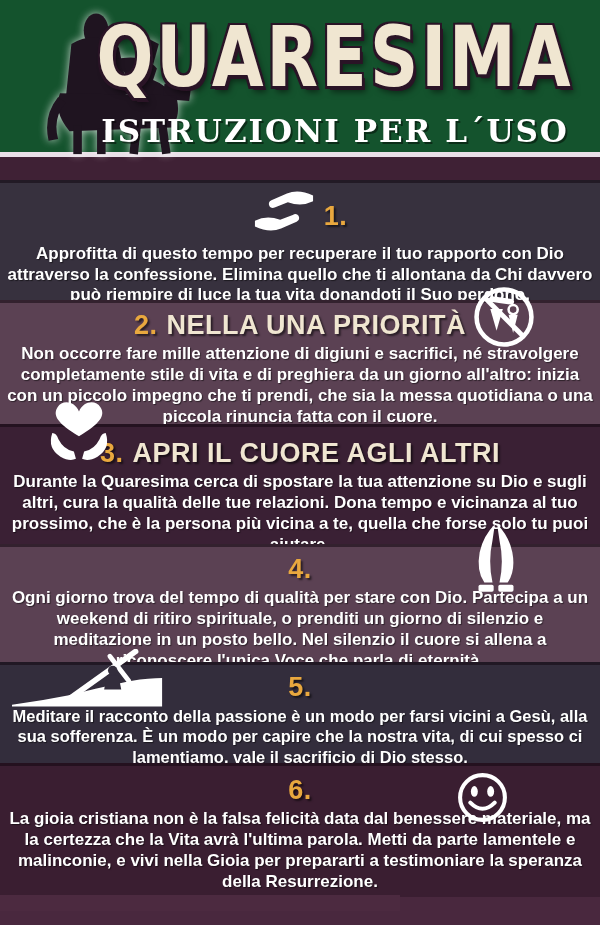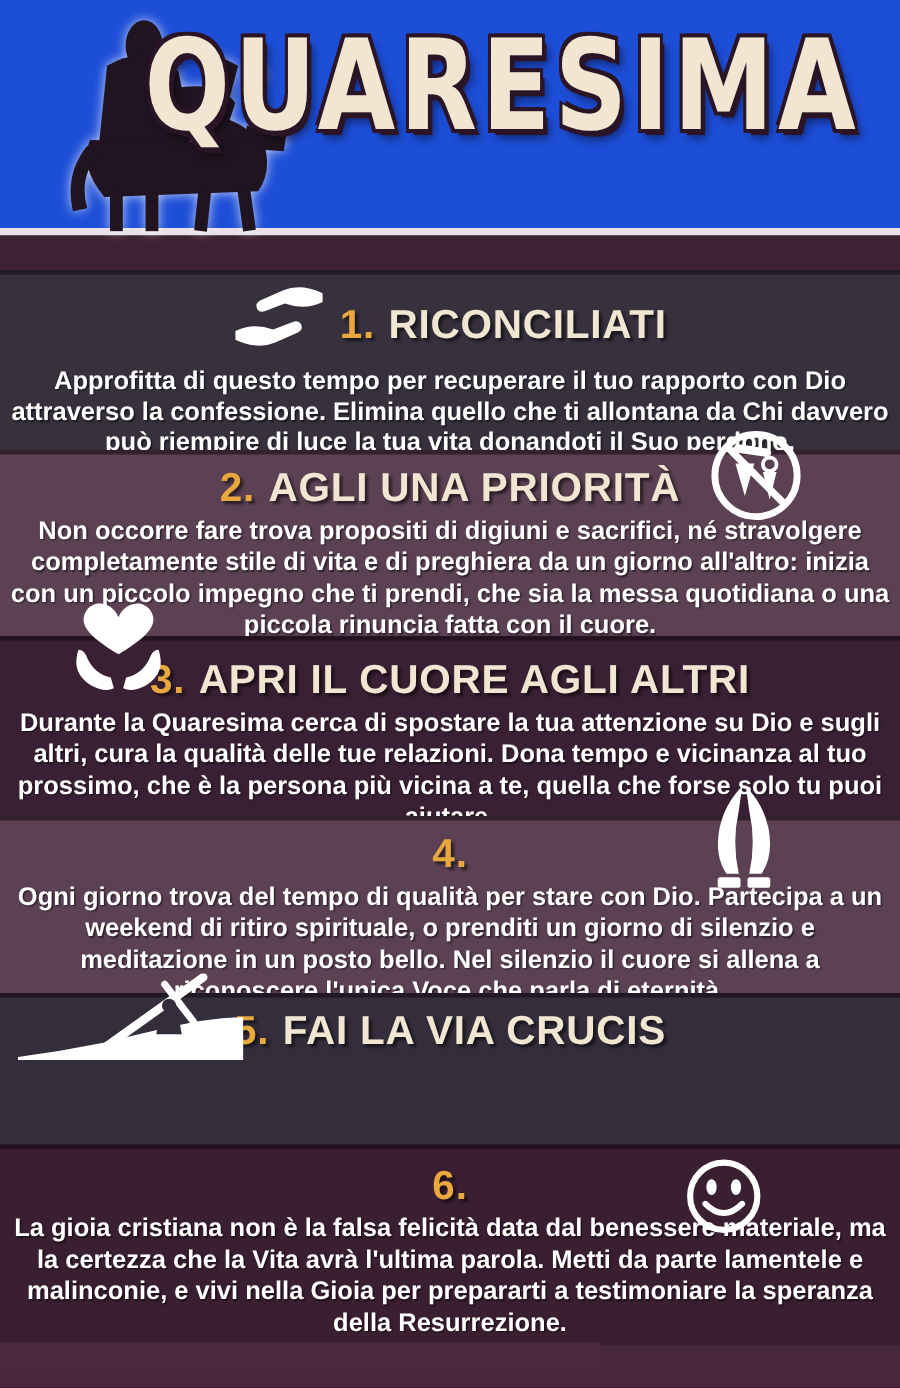--- a/index.html
+++ b/index.html
@@ -3,21 +3,21 @@
 <meta charset="utf-8">
 <style>
   html,body{margin:0;padding:0;background:#241522;}
   .poster{
     position:relative;width:600px;height:925px;overflow:hidden;
     font-family:"Liberation Sans",sans-serif;
     background:#3a1e31;
   }
   
   .header{
-    position:relative;width:600px;height:152px;background:#1d4ed8;
+    position:relative;width:600px;height:152px;background:#14532d;
     box-sizing:border-box;
   }
   .silhouette{
     position:absolute;left:-8px;top:4px;width:250px;height:152px;
     filter:drop-shadow(0 0 4px rgba(255,255,255,.75));
   }
   .head-text{position:absolute;left:70px;top:2px;width:530px;text-align:center;}
   .main-title{
     margin:0;font-family:"DejaVu Sans",sans-serif;font-weight:bold;
     font-size:67px;line-height:1.0;letter-spacing:3px;color:#f0e6d1;
@@ -86,55 +86,55 @@
         <path d="M60,94 L182,96 Q188,116 178,130 L70,134 Q52,112 60,94 Z"></path>
         <rect x="74" y="128" width="9" height="30"></rect>
         <rect x="99" y="131" width="9" height="27"></rect>
         <rect x="136" y="130" width="9" height="28" transform="rotate(6 140 130)"></rect>
         <rect x="163" y="126" width="9" height="32" transform="rotate(-8 167 126)"></rect>
         <path d="M58,98 Q42,118 48,144 L58,142 Q52,120 66,104 Z"></path>
       </g>
     </svg>
     <div class="head-text">
       <h1 class="main-title">QUARESIMA</h1>
+      <div class="sub-title">ISTRUZIONI PER L´USO</div>
     </div>
   </div>
   <div class="divider"></div>
   <div class="gap-band"></div>
 
   <section class="band s1">
     <div class="heading">
       <span class="icon inline-left">
         <svg width="62" height="46" viewBox="0 0 64 46" xmlns="http://www.w3.org/2000/svg" fill="#fff">
           <path d="M62,7 Q47,0 35,5 L19,12 Q15,14 17,18 Q19,21 23,19 L36,14 Q50,19 62,13 Z"></path>
           <path d="M2,39 Q17,46 29,41 L45,34 Q49,32 47,28 Q45,25 41,27 L28,32 Q14,27 2,33 Z"></path>
         </svg>
       </span>
       <span class="num">1.</span>
-      <span class="stitle">RICONCILIATI</span>
     </div>
     <p class="body-text">Approfitta di questo tempo per recuperare il tuo rapporto con Dio attraverso la confessione. Elimina quello che ti allontana da Chi davvero può riempire di luce la tua vita donandoti il Suo perdono.</p>
   </section>
 
   <section class="band s2">
     <span class="icon abs i-nosweets">
       <svg width="64" height="64" viewBox="0 0 56 56" xmlns="http://www.w3.org/2000/svg">
         <circle cx="28" cy="28" r="24" fill="none" stroke="#fff" stroke-width="4"></circle>
         <rect x="15" y="11" width="22" height="5" rx="2.5" fill="#fff" transform="rotate(8 26 13)"></rect>
         <path d="M16,21 L27,21 L21.5,40 Z" fill="#fff"></path>
         <path d="M32,26 L40,26 L36,42 Z" fill="#fff"></path>
         <circle cx="36" cy="21.5" r="4" fill="none" stroke="#fff" stroke-width="2.2"></circle>
         <line x1="11" y1="11" x2="45" y2="45" stroke="#fff" stroke-width="4.2"></line>
       </svg>
     </span>
     <div class="heading">
       <span class="num">2.</span>
-      <span class="stitle">AGLI UNA PRIORITÀ</span>
+      <span class="stitle">NELLA UNA PRIORITÀ</span>
     </div>
-    <p class="body-text">Non occorre fare trova propositi di digiuni e sacrifici, né stravolgere completamente stile di vita e di preghiera da un giorno all'altro: inizia con un piccolo impegno che ti prendi, che sia la messa quotidiana o una piccola rinuncia fatta con il cuore.</p>
+    <p class="body-text">Non occorre fare mille attenzione di digiuni e sacrifici, né stravolgere completamente stile di vita e di preghiera da un giorno all'altro: inizia con un piccolo impegno che ti prendi, che sia la messa quotidiana o una piccola rinuncia fatta con il cuore.</p>
   </section>
 
   <section class="band s3">
     <span class="icon abs i-hearthands">
       <svg width="74" height="68" viewBox="0 0 72 66" xmlns="http://www.w3.org/2000/svg" fill="#fff">
         <path d="M36,16 C32,6 20,4 15,12 C10,20 16,28 36,40 C56,28 62,20 57,12 C52,4 40,6 36,16 Z"></path>
         <path d="M10,37 Q5,52 18,60 Q27,65 33,62 L31,55 Q21,53 16,43 Q14,37 10,37 Z"></path>
         <path d="M62,37 Q67,52 54,60 Q45,65 39,62 L41,55 Q51,53 56,43 Q58,37 62,37 Z"></path>
       </svg>
     </span>
@@ -165,22 +165,22 @@
       <svg width="152" height="62" viewBox="0 0 160 64" xmlns="http://www.w3.org/2000/svg">
         <line x1="60" y1="52" x2="130" y2="2" stroke="#fff" stroke-width="6" stroke-linecap="round"></line>
         <line x1="103" y1="7" x2="123" y2="33" stroke="#fff" stroke-width="5" stroke-linecap="round"></line>
         <path d="M0,58 Q30,54 60,48 Q100,38 125,33 Q145,30 158,30 L158,60 L0,60 Z" fill="#fff"></path>
         <circle cx="106" cy="22" r="5" fill="#332d3c"></circle>
         <path d="M100,27 L112,27 L115,42 L97,42 Z" fill="#332d3c"></path>
       </svg>
     </span>
     <div class="heading">
       <span class="num">5.</span>
-      <span class="stitle">FAI LA VIA CRUCIS</span>
     </div>
+    <p class="body-text">Meditare il racconto della passione è un modo per farsi vicini a Gesù, alla sua sofferenza. È un modo per capire che la nostra vita, di cui spesso ci lamentiamo, vale il sacrificio di Dio stesso.</p>
   </section>
 
   <section class="band s6">
     <span class="icon abs i-smile">
       <svg width="55" height="55" viewBox="0 0 54 54" xmlns="http://www.w3.org/2000/svg">
         <circle cx="27" cy="27" r="22" fill="none" stroke="#fff" stroke-width="4"></circle>
         <ellipse cx="19" cy="21" rx="3.4" ry="5.2" fill="#fff"></ellipse>
         <ellipse cx="35" cy="21" rx="3.4" ry="5.2" fill="#fff"></ellipse>
         <path d="M15,32 Q27,44 39,32" fill="none" stroke="#fff" stroke-width="4" stroke-linecap="round"></path>
       </svg>

